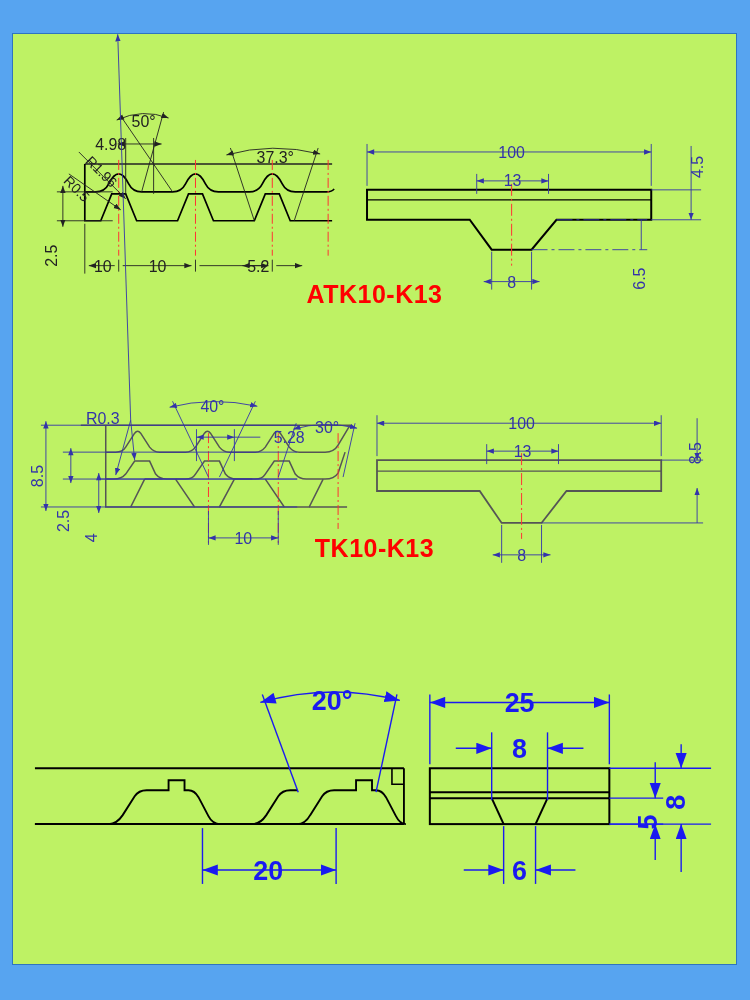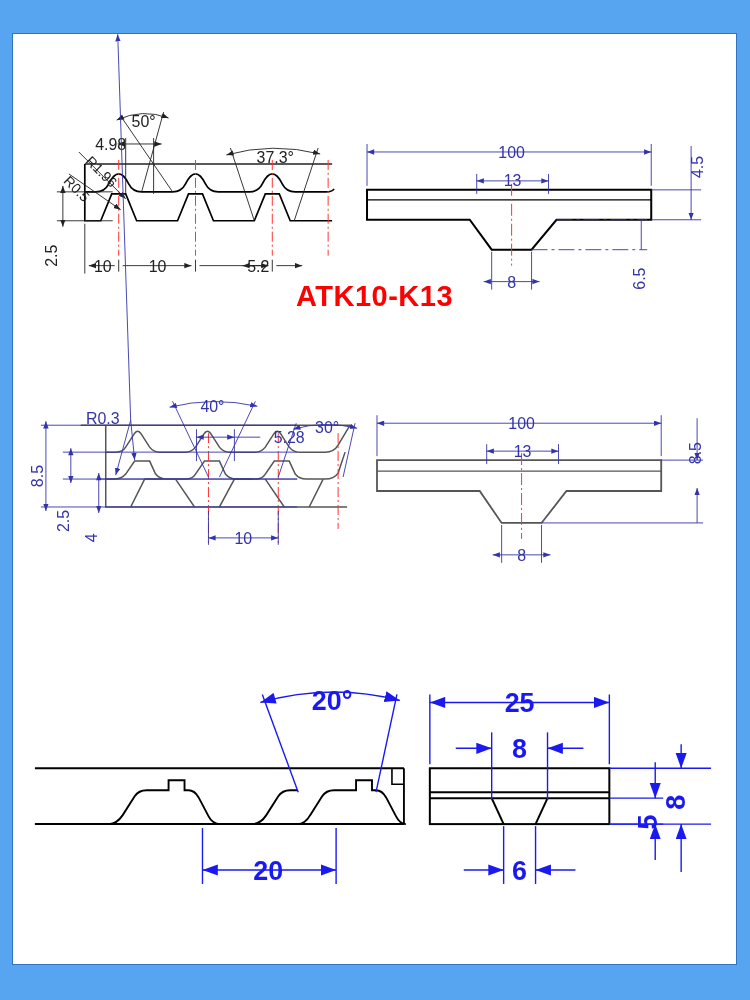--- a/index.html
+++ b/index.html
@@ -6,33 +6,33 @@
   body{
     width:750px;height:1000px;
     background:#57a4f0;
     font-family:"Liberation Sans", sans-serif;
     overflow:hidden;
   }
   #frame{
     position:absolute;
     left:12px; top:33px;
     width:725px; height:932px;
-    background:#ffffff;
+    background:#bef264;
     border:1px solid #2f74c0;
     box-sizing:border-box;
   }
   .sheet{position:absolute;left:0;top:0;width:100%;height:100%;}
   svg{display:block;}
   text{font-family:"Liberation Sans", sans-serif;}
   .cap{
     position:absolute;
     width:100%;
     text-align:center;
     color:#ff0000;
-    font-size:29px;
+    font-size:25px;
     font-weight:bold;
     letter-spacing:0.5px;
   }
   #cap1{top:246px;}
   #cap2{top:500px;}
   #cap3{top:853px;}
 </style>
 </head>
 <body>
 
@@ -395,14 +395,15 @@
           <line x1="670" y1="712" x2="670" y2="736" marker-end="url(#abig)"></line>
           <line x1="670" y1="840" x2="670" y2="792" marker-end="url(#abig)"></line>
         </g>
         <text x="674" y="770" font-size="27" font-weight="bold" fill="#1a1af0" text-anchor="middle" transform="rotate(-90 674 770)">8</text>
       </g>
     </g>
 
   </svg>
 
   <div class="cap" id="cap1">ATK10-K13</div>
+  <div class="cap" id="cap2">TK10-K13</div>
 
 </div>
 
 </body></html>

